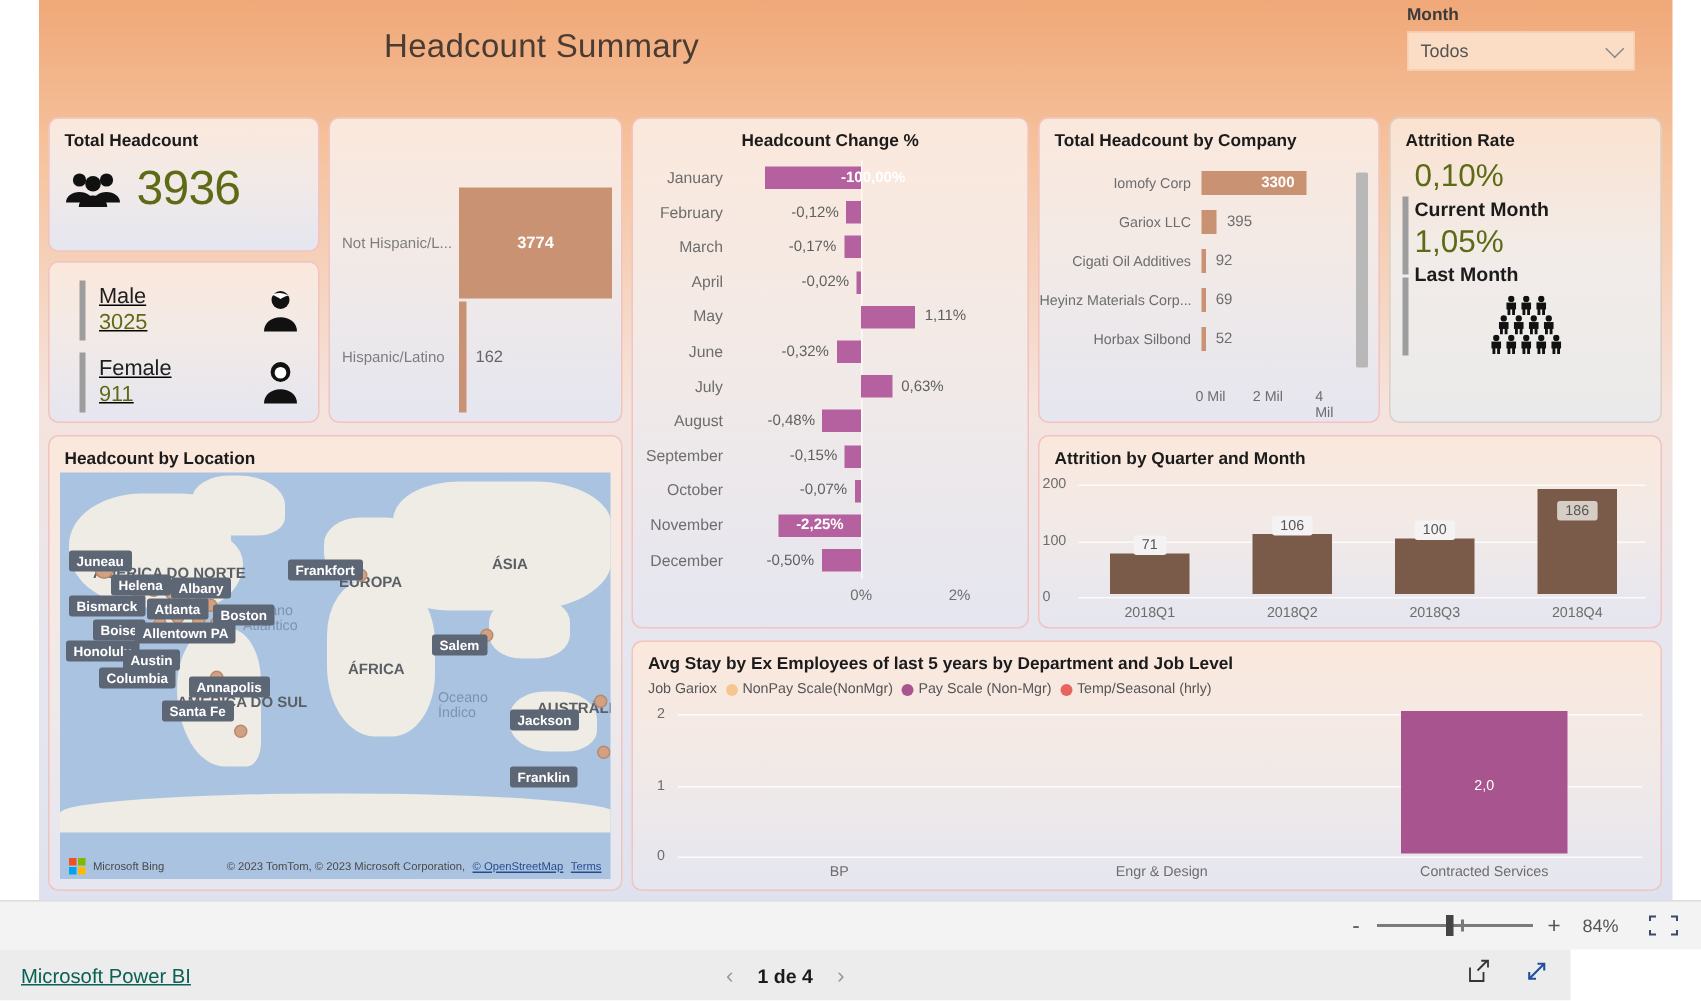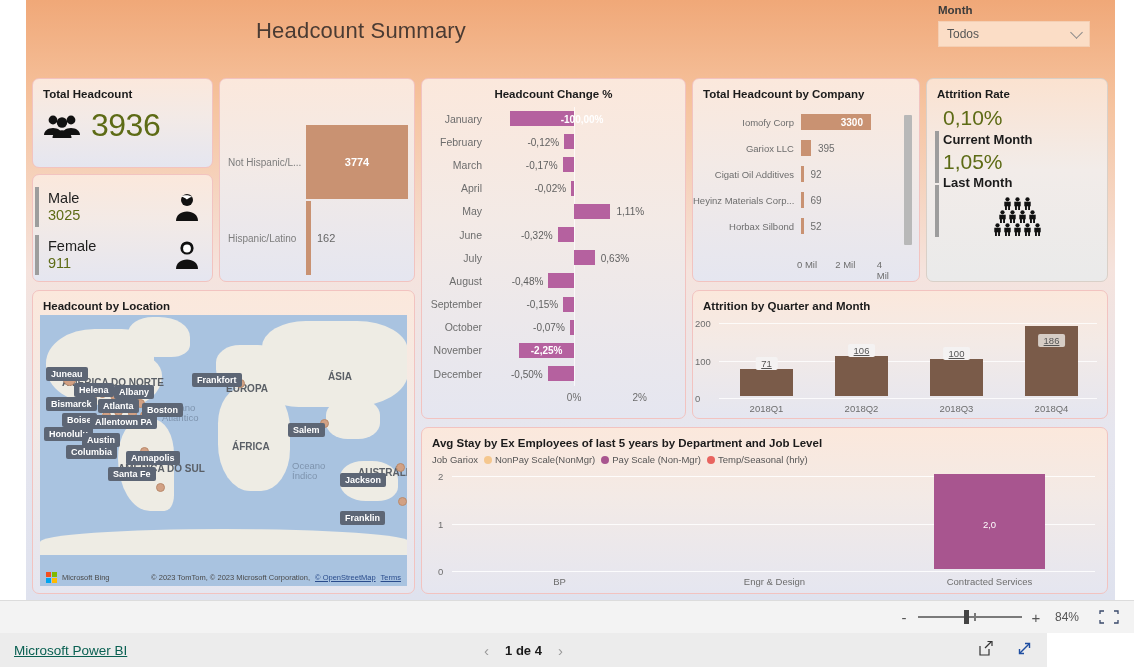--- a/index.html
+++ b/index.html
@@ -48,21 +48,21 @@
   .panel-title.center { text-align: center; }
 
   
   #p-total { left: 6px; top: 78px; width: 181px; height: 90px; }
   #total-row { display: flex; align-items: center; gap: 10px; padding: 6px 0 0 10px; }
   .people-icon { display: block; }
   #total-value { font-size: 32px; color: #5d6b15; font-weight: 400; letter-spacing: -.5px; }
 
   
   #p-gender { left: 6px; top: 174px; width: 181px; height: 108px; padding: 8px 0 0 0; }
-  .g-row { display: flex; align-items: center; padding: 0 12px 0 2px; height: 48px; }
+  .g-row { display: flex; align-items: center; padding: 0 12px 0 20px; height: 48px; text-decoration: underline; }
   .g-bar { width: 4px; height: 40px; background: #9d9d9d; margin-right: 9px; }
   .g-txt { flex: 1; }
   .g-name { font-size: 14.5px; color: #1e1e1e; line-height: 1.15; }
   .g-num  { font-size: 14.5px; color: #5d6b15; line-height: 1.25; }
 
   
   #p-race { left: 193px; top: 78px; width: 196px; height: 204px; }
   .rg-plot { position: absolute; left: 0; top: 44px; right: 0; bottom: 6px; }
   .rg-row { position: absolute; left: 0; right: 0; display: flex; align-items: center; }
   .rg-cat { width: 86px; text-align: left; padding-left: 8px; font-size: 10px; color: #7d7d7d; }
@@ -136,21 +136,21 @@
 
   
   #p-quarter { left: 666px; top: 290px; width: 416px; height: 129px; }
   #q-plot { position: absolute; left: 26px; top: 32px; right: 10px; bottom: 22px; }
   .q-grid { position: absolute; left: 0; right: 0; height: 1px; background: rgba(255,255,255,.8); }
   .q-axis-lbl { position: absolute; left: 2px; font-size: 9.5px; color: #6d6d6d; transform: translateY(-50%); }
   .q-bar { position: absolute; bottom: 0; background: #7a5b49; }
   .q-cat { position: absolute; bottom: -18px; font-size: 9.5px; color: #6d6d6d;
            transform: translateX(-50%); white-space: nowrap; }
   .q-val { position: absolute; font-size: 9.5px; color: #555; background: #f4f2f2;
-           border-radius: 2px; padding: 1px 6px; transform: translateX(-50%); text-decoration: underline; }
+           border-radius: 2px; padding: 1px 6px; transform: translateX(-50%); }
   .q-val.dark { background: #d6cdc5; }
 
   
   #p-avg { left: 395px; top: 427px; width: 687px; height: 167px; }
   #avg-legend { display: flex; align-items: center; gap: 6px; padding: 4px 0 0 10px; font-size: 9.5px; color: #555; }
   .lg-item { display: flex; align-items: center; gap: 3px; text-align: right; }
   .lg-dot { width: 8px; height: 8px; border-radius: 50%; }
   #avg-plot { position: absolute; left: 30px; top: 48px; right: 12px; bottom: 24px; }
   .a-grid { position: absolute; left: 0; right: 0; height: 1px; background: rgba(255,255,255,.85); }
   .a-axis-lbl { position: absolute; left: -14px; font-size: 9.5px; color: #6d6d6d; transform: translateY(-50%); }

